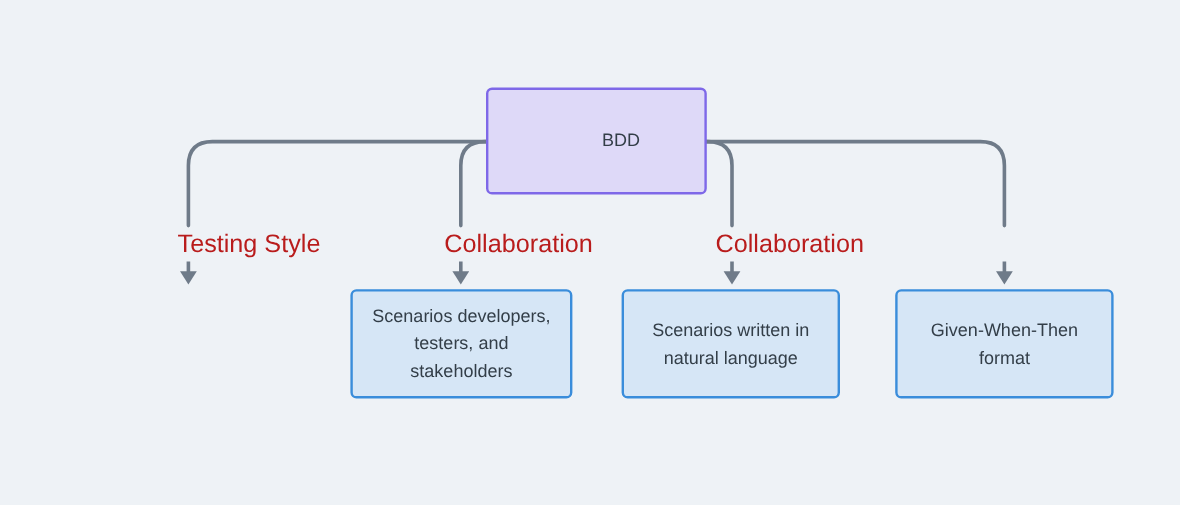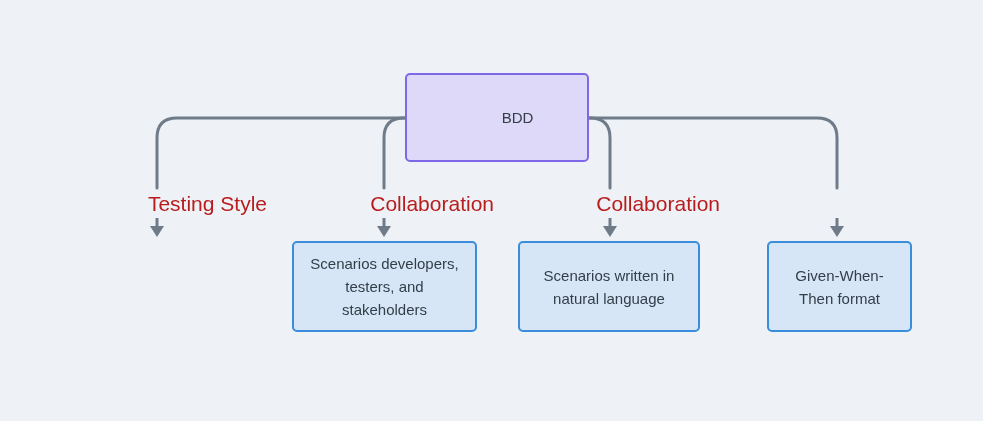--- a/index.html
+++ b/index.html
@@ -43,21 +43,21 @@
   .leaf-node {
     top: 241px;
     height: 91px;
     background: #d6e6f6;
     border: 2px solid #3a8ddb;
     padding: 6px 10px;
   }
   .leaf-1 { left: 66px;  width: 183px; }
   .leaf-2 { left: 292px; width: 185px; }
   .leaf-3 { left: 518px; width: 182px; }
-  .leaf-4 { left: 767px; width: 145px; }
+  .leaf-4 { left: 746px; width: 182px; }
   .edge-label {
     position: absolute;
     top: 195px;
     width: 220px;
     text-align: right;
     font-size: 21px;
     line-height: 18px;
     color: #b91c1c;
   }
   .label-1 { left: 47px;  }

